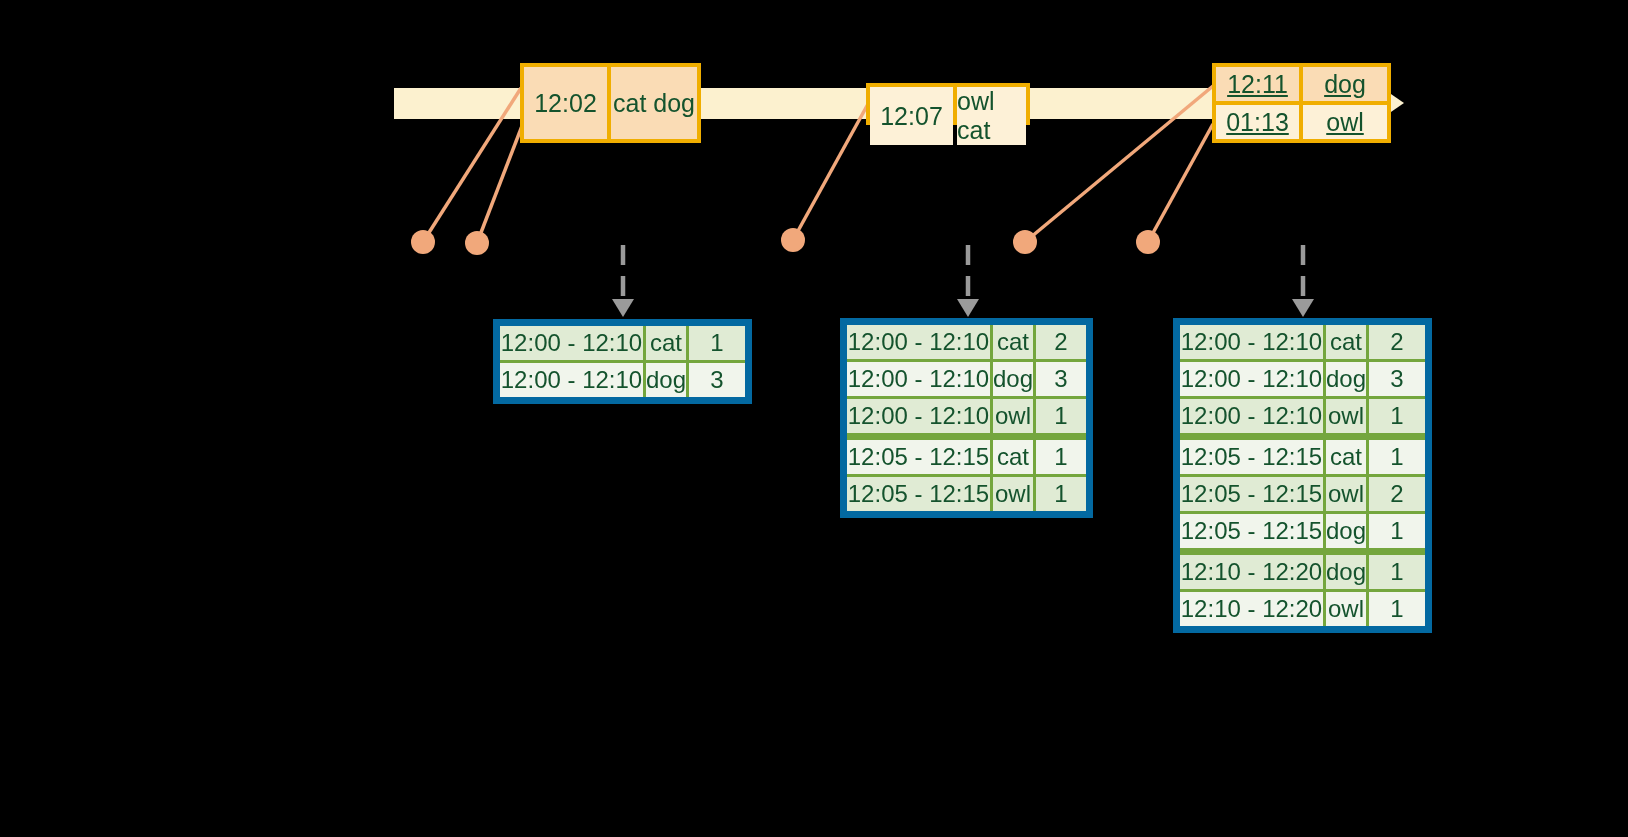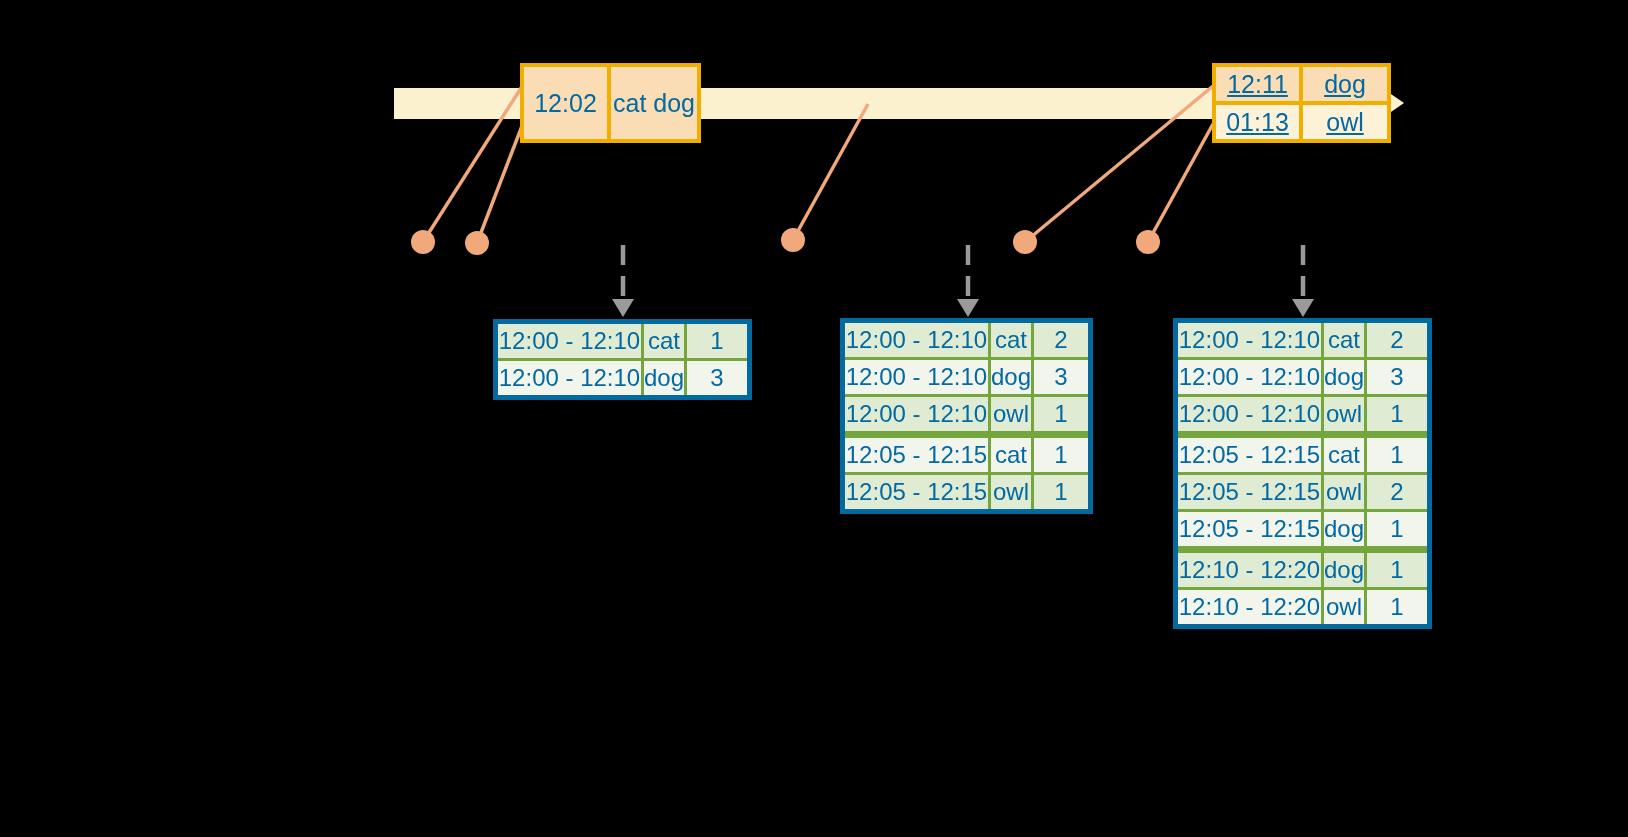--- a/index.html
+++ b/index.html
@@ -1,34 +1,34 @@
 <!DOCTYPE html>
 <html><head>
 <meta charset="utf-8">
 <style>
   html,body{margin:0;padding:0;background:#000;}
   #stage{
     position:relative;width:1628px;height:837px;background:#000000;overflow:hidden;
-    font-family:"Liberation Sans","DejaVu Sans",sans-serif;color:#0369a1;
+    font-family:"Liberation Sans","DejaVu Sans",sans-serif;color:#14532d;
   }
   svg{position:absolute;left:0;top:0;}
   
   .ebox{
     position:absolute;background:#F0AE00;border:4px solid #F0AE00;
     display:flex;flex-direction:column;gap:4px;box-sizing:border-box;z-index:3;
   }
   .erow{display:flex;gap:4px;flex:1;}
   .ecell{display:flex;align-items:center;justify-content:center;font-size:25px;}
   .ecell.time{width:83px;}
   .ecell.words{flex:1;}
   .r-dark .ecell{background:#FADCB5;}
   .r-light .ecell{background:#FDF1D7;}
   
   .gtable{
-    position:absolute;background:#74A63D;border:5px solid #0369a1;
+    position:absolute;background:#74A63D;border:7px solid #0369a1;
     display:flex;flex-direction:column;gap:3px;box-sizing:border-box;z-index:3;justify-content:center;
   }
   .grow{display:flex;gap:3px;height:34px;flex:none;}
   .grow.group-sep{margin-top:4px;}
   .gcell{display:flex;align-items:center;justify-content:center;font-size:24px;}
   .gcell.win{width:143px;}
   .gcell.word{width:40px;}
   .gcell.cnt{flex:1;}
   .g-dark .gcell{background:#E0EBD4;}
   .g-light .gcell{background:#F1F5EC;}
@@ -71,20 +71,26 @@
     </g>
   </svg>
 
   <div class="ebox" style="left:520px;top:63px;width:181px;height:80px;">
     <div class="erow r-dark">
       <div class="ecell time">12:02</div>
       <div class="ecell words">cat dog</div>
     </div>
   </div>
 
+  <div class="ebox" style="left:866px;top:83px;width:164px;height:42px;">
+    <div class="erow r-light">
+      <div class="ecell time">12:07</div>
+      <div class="ecell words">owl cat</div>
+    </div>
+  </div>
 
   <div class="ebox" style="left:1212px;top:63px;width:179px;height:80px;text-decoration:underline;">
     <div class="erow r-dark">
       <div class="ecell time">12:11</div>
       <div class="ecell words">dog</div>
     </div>
     <div class="erow r-light">
       <div class="ecell time">01:13</div>
       <div class="ecell words">owl</div>
     </div>

